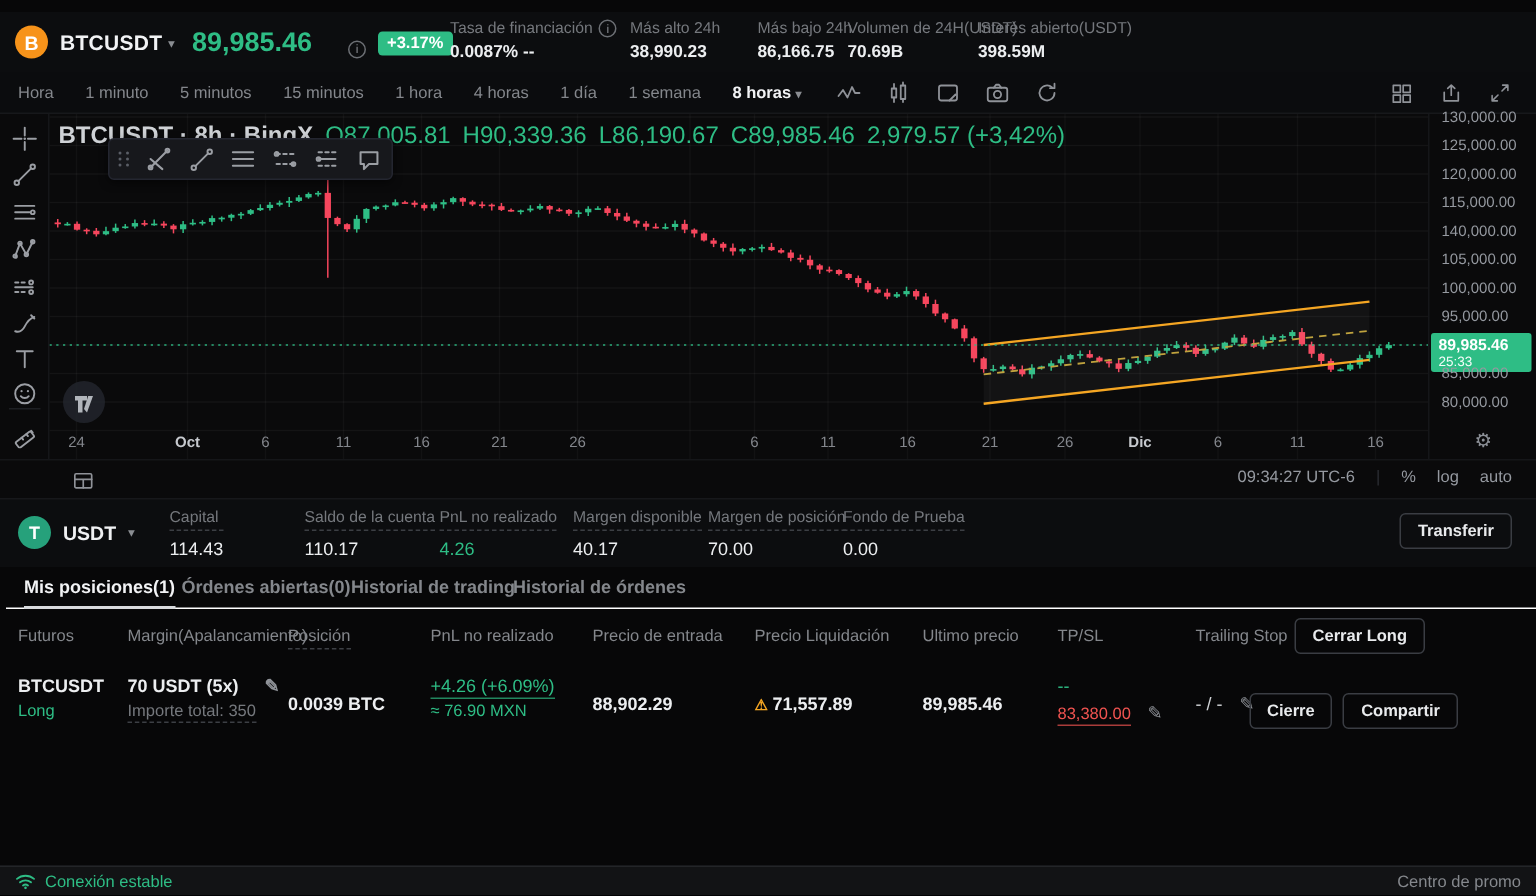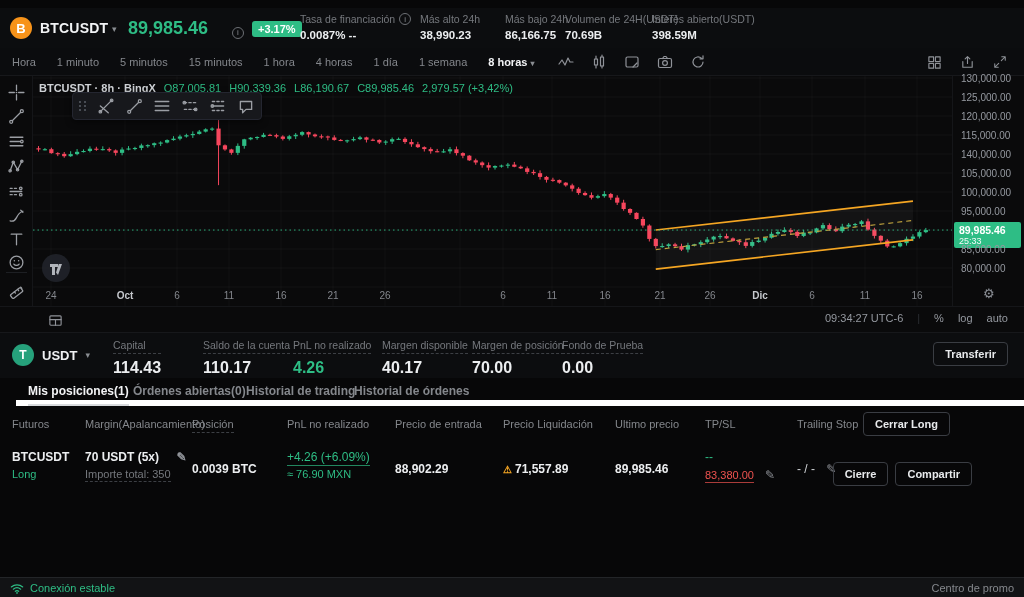--- a/index.html
+++ b/index.html
@@ -30,21 +30,21 @@
   .tf-icons .ic,.win-icons .ic{width:16px;height:16px;cursor:pointer;display:inline-flex;align-items:center;justify-content:center}
   .win-icons{position:absolute;right:16px;top:6px;display:flex;gap:17px;color:#8f9298}
   svg.li{stroke:currentColor;fill:none;stroke-width:1.2;stroke-linecap:round;stroke-linejoin:round}
 
   
   .chart-wrap{position:absolute;top:76px;left:0;right:0;height:256px;background:#0a0a0b}
   .left-tools{position:absolute;left:0;top:0;width:33px;height:230px;border-right:1px solid #151619}
   .ltool{position:absolute;left:8px;width:17px;height:17px;color:#9b9ea4;cursor:pointer;display:flex;align-items:center;justify-content:center}
   .ldiv{position:absolute;left:6px;width:21px;border-top:1px solid #1d1f23}
   #chart-svg{position:absolute;left:0;top:0}
-  .legend{position:absolute;left:39px;top:6px;display:flex;gap:8px;font-size:11px;align-items:center;white-space:nowrap}
+  .legend{position:absolute;left:39px;top:6px;display:flex;gap:8px;font-size:16px;align-items:center;white-space:nowrap}
   .legend .t{color:#cfd2d6;font-weight:bold}
   .legend .v{color:#2ebd85}
   .float-bar{position:absolute;left:72px;top:16px;height:28px;background:#17181c;border:1px solid #242630;border-radius:4px;display:flex;align-items:center;padding:0 6px;gap:10px;color:#9b9ea4;box-shadow:0 2px 6px rgba(0,0,0,.5)}
   .float-bar .ic{width:18px;height:18px;display:inline-flex;align-items:center;justify-content:center;cursor:pointer}
   .drag-dots{display:grid;grid-template-columns:3px 3px;gap:2px;cursor:grab}
   .drag-dots i{width:2px;height:2px;background:#5a5e66;border-radius:50%}
   .tv-mark{position:absolute;left:42px;top:178px;width:28px;height:28px;border-radius:50%;background:#22252c;display:flex;align-items:center;justify-content:center;opacity:.85}
   .price-axis{position:absolute;left:952px;top:0;width:72px;height:230px;border-left:1px solid #151619}
   .pa-lbl{position:absolute;left:8px;font-size:10px;color:#9599a0;white-space:nowrap}
   .px-badge{position:absolute;left:1px;top:146px;width:67px;background:#2ebd85;border-radius:2px;color:#fff;padding:2px 5px;line-height:1.15}
@@ -61,27 +61,27 @@
   .foot-right .sep{color:#2c2e33}
   .foot-right .sb{cursor:pointer}
 
   
   .account{position:absolute;top:332px;left:0;right:0;height:46px;border-top:1px solid #17181b;background:#0c0d0f}
   .asset-sel{position:absolute;left:12px;top:11px;display:flex;align-items:center;gap:8px;cursor:pointer}
   .usdt-logo{width:22px;height:22px;border-radius:50%;background:#26a17b;color:#fff;font-weight:bold;font-size:12px;display:flex;align-items:center;justify-content:center}
   .asset-name{font-size:13px;font-weight:bold;color:#f0f1f3}
   .astat{position:absolute;top:6px}
   .astat .lbl{font-size:10.5px;color:#75787d;border-bottom:1px dashed #3c3f44;padding-bottom:2px;white-space:nowrap}
-  .astat .val{font-size:16px;color:#eceef0;font-weight:bold;margin-top:5px}
+  .astat .val{font-size:12px;color:#eceef0;font-weight:normal;margin-top:5px}
   .astat .val.grn{color:#2ebd85}
   .btn{background:transparent;border:1px solid #3a3d43;border-radius:4px;color:#e8eaec;font-size:11px;font-weight:bold;padding:5px 11px;cursor:pointer;font-family:inherit;white-space:nowrap}
   .transfer-btn{position:absolute;right:16px;top:9px}
 
   
-  .tabs{position:absolute;top:378px;left:16px;right:0;height:28px;border-bottom:6px solid #ffffff}
+  .tabs{position:absolute;top:378px;left:4px;right:0;height:28px;border-bottom:1px solid #ffffff}
   .tab{position:absolute;top:6px;font-size:12px;font-weight:bold;color:#84878c;cursor:pointer;white-space:nowrap}
   .tab.active{color:#f2f3f5}
   .tab.active:after{content:"";position:absolute;left:0;right:0;bottom:-8px;height:2px;background:#d8dadd}
 
   
   .ptable{position:absolute;top:406px;left:0;right:0;height:110px}
   .th{position:absolute;top:12px;font-size:11px;color:#84878c;white-space:nowrap}
   .th.dotted{border-bottom:1px dashed #3c3f44;padding-bottom:2px}
   .close-all{position:absolute;right:74px;top:6px}
   .prow{position:absolute;top:44px;left:0;right:0;height:52px}
@@ -93,21 +93,21 @@
   .dim{color:#75787d}
   .u-dash{border-bottom:1px dashed #3c3f44;padding-bottom:1px}
   .u-grn{border-bottom:1px solid rgba(46,189,133,.7);padding-bottom:1px}
   .u-red{border-bottom:1px solid rgba(239,83,80,.7);padding-bottom:1px}
   .pencil{color:#8f9298;font-size:12px;cursor:pointer;font-style:normal}
   .row-btns{position:absolute;right:52px;top:12px;display:flex;gap:7px}
   .liq-ic{color:#f5a623;font-size:10px;margin-right:3px}
 
   
   .statusbar{position:absolute;left:0;top:577px;width:1024px;height:20px;background:#121315;border-top:1px solid #232528;display:flex;align-items:center;justify-content:space-between;padding:0 10px}
-  .conn{display:flex;align-items:flex-end;gap:6px;color:#2ebd85;font-size:11px}
+  .conn{display:flex;align-items:center;gap:6px;color:#2ebd85;font-size:11px}
   .promo{color:#85888d;font-size:11px}
 </style>
 </head>
 <body>
 
 <div class="app">
 
   <header class="mkt-header">
     <span class="coin-logo">B</span>
     <span class="sym">BTCUSDT</span>

